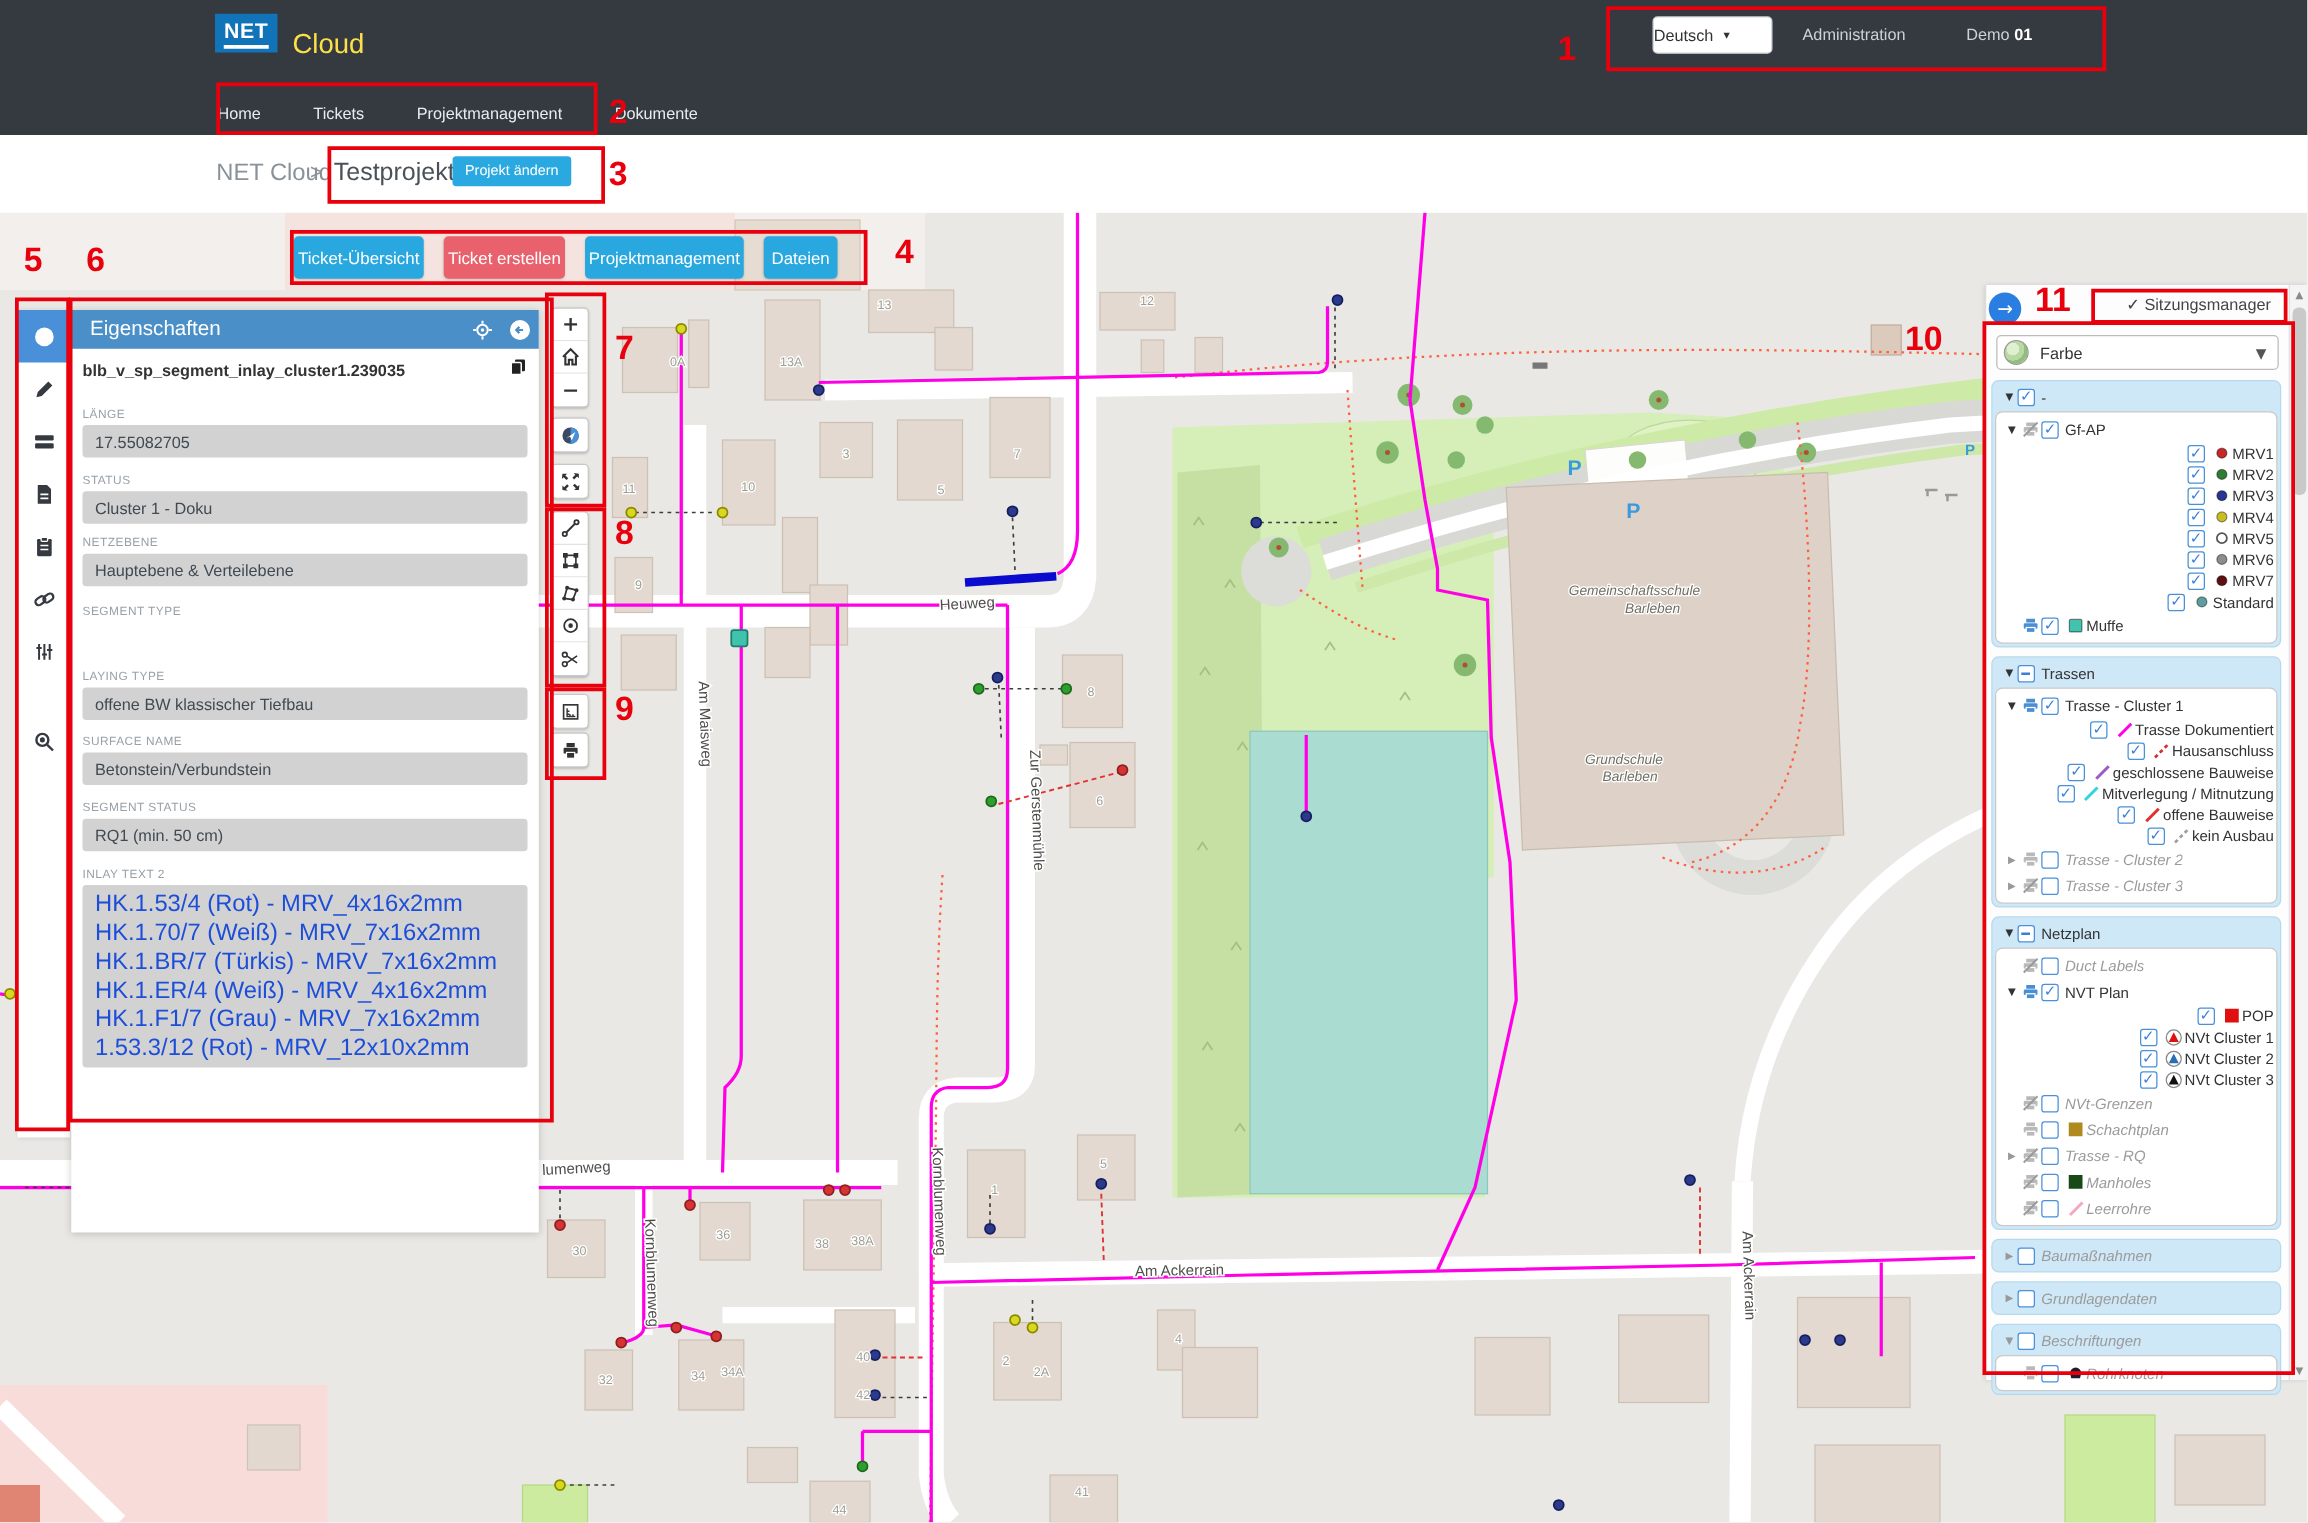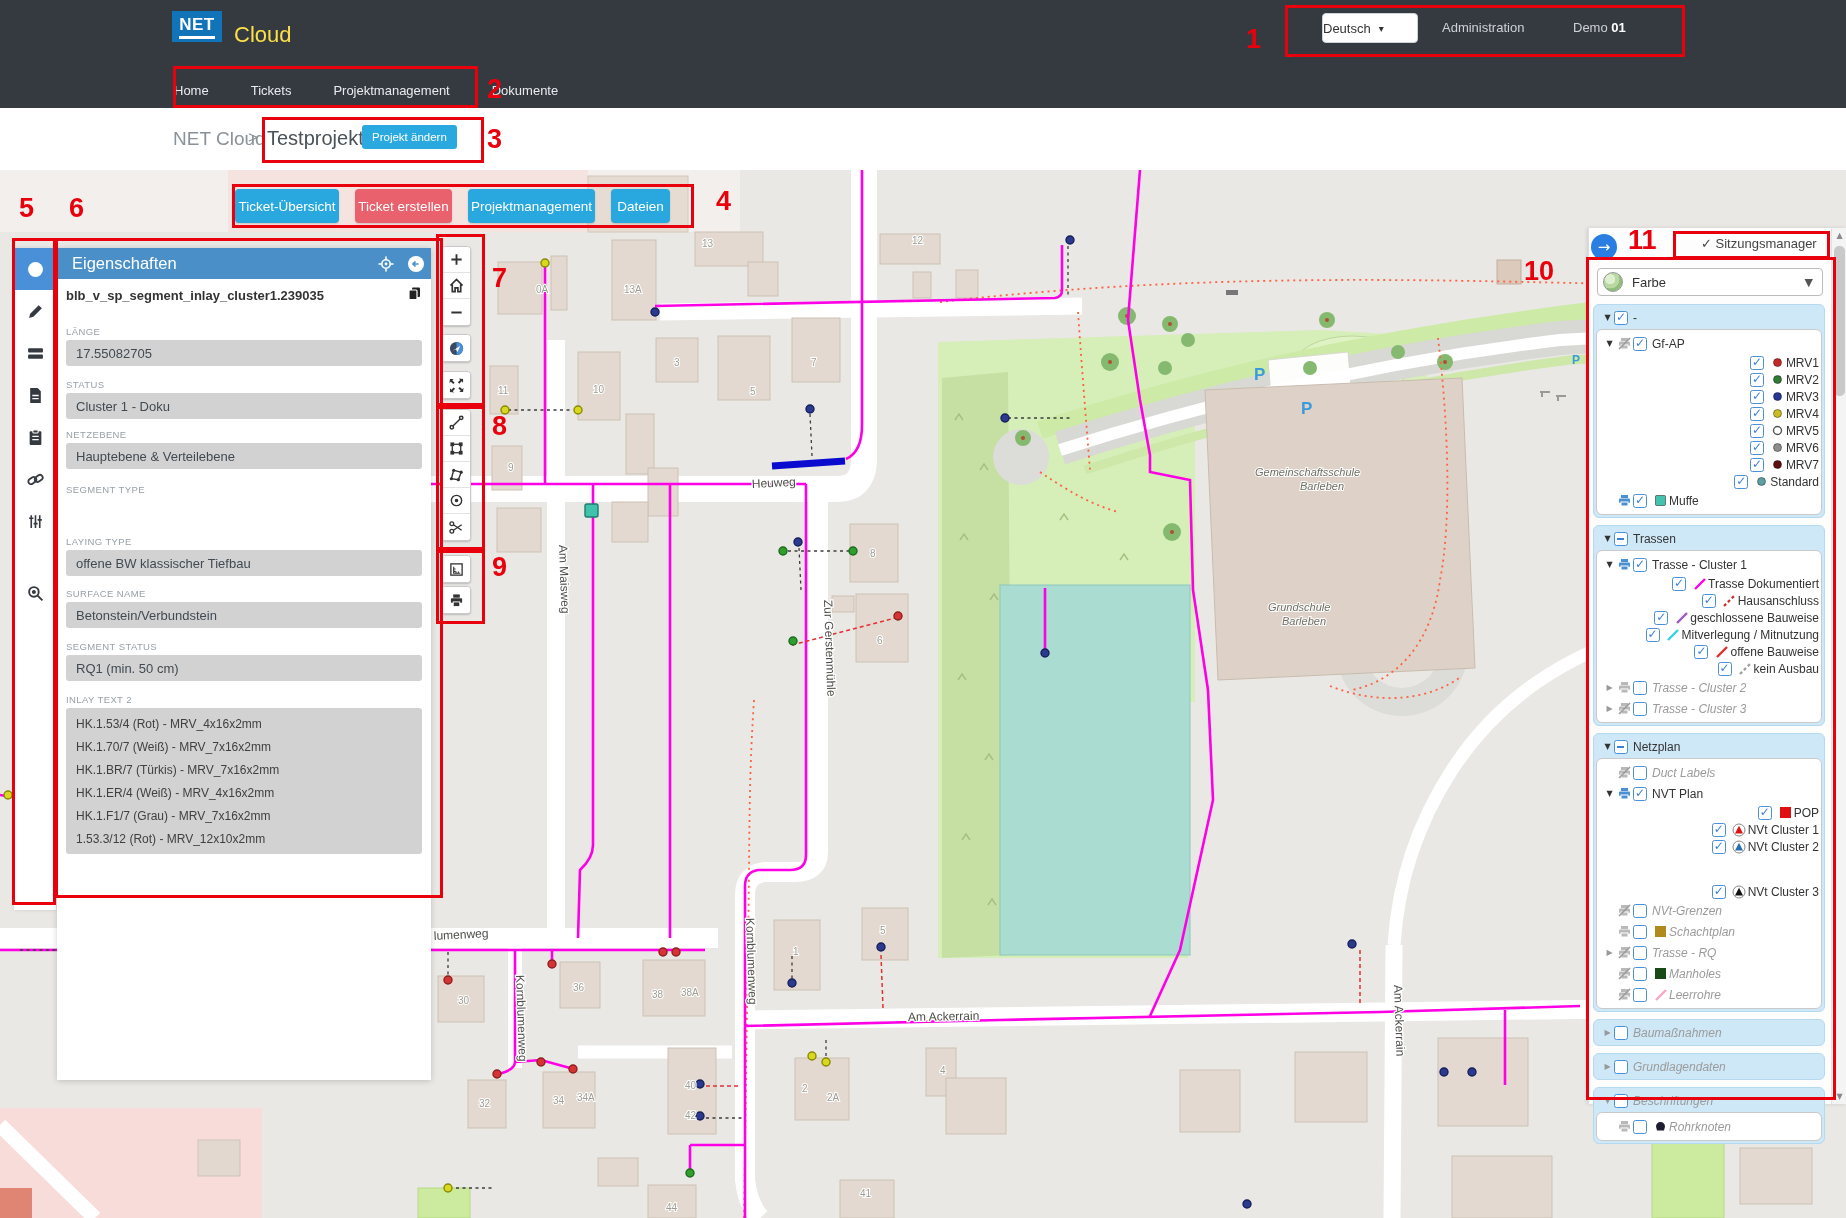--- a/index.html
+++ b/index.html
@@ -38,31 +38,31 @@
   text.parkP { font-weight:bold; fill:#3a9bdc; font-family:"Liberation Sans",sans-serif; }
 
   
   #toolbar-left { position:absolute; left:14px; top:248px; width:43px; height:662px; background:#fff; border-right:1px solid #e3e3e3; z-index:5; box-shadow:0 0 4px rgba(0,0,0,.12); }
   .ticon { width:43px; height:42px; display:flex; align-items:center; justify-content:center; color:#343a40; }
   .ticon.active { background:#4a90d9; color:#fff; height:42px; }
   .ticon svg { width:17px; height:17px; }
   .ticon.gap { margin-top:30px; }
 
   
-  #props { position:absolute; left:57px; top:248px; width:374px; height:832px; background:#fff; z-index:5; box-shadow:0 1px 6px rgba(0,0,0,.18); }
+  #props { position:absolute; left:57px; top:248px; width:374px; height:738px; background:#fff; z-index:5; box-shadow:0 1px 6px rgba(0,0,0,.18); }
   #props-header { position:absolute; left:0; top:0; width:374px; height:31px; background:#4a8fc7; color:#fff; display:flex; align-items:center; }
   #props-title { font-size:16.5px; margin-left:15px; font-weight:400; flex:1; }
   #props-header .hicon { width:30px; display:flex; justify-content:center; color:#fff; }
   #feature-row { position:absolute; left:9px; top:38px; width:356px; display:flex; align-items:center; }
   #feature-id { font-size:13px; font-weight:bold; color:#333; flex:1; }
   .field { position:absolute; left:9px; width:356px; }
   .field .flabel { font-size:9.5px; color:#97a0a8; letter-spacing:.4px; margin-bottom:3px; }
   .field .fvalue { height:26px; background:#d2d2d2; border-radius:3px; font-size:13px; color:#414a52; display:flex; align-items:center; padding-left:10px; }
   .field .fmulti { background:#d2d2d2; border-radius:3px; padding:4px 0; }
-  .field .fmulti .mrow { height:23px; font-size:12px; color:#404040; display:flex; align-items:center; padding-left:10px; }
+  .field .fmulti .mrow { height:23px; font-size:19px; color:#1d4ed8; display:flex; align-items:center; padding-left:10px; }
 
   
   .mapbtn-group { position:absolute; left:441px; width:30px; background:#fff; border:1px solid #c9c9c9; border-radius:4px; z-index:5; box-shadow:0 1px 2px rgba(0,0,0,.2); overflow:hidden; }
   .mapbtn { width:28px; height:26px; display:flex; align-items:center; justify-content:center; color:#333; border-bottom:1px solid #e3e3e3; background:#fff; }
   .mapbtn:last-child { border-bottom:none; }
   .mapbtn svg { width:15px; height:15px; }
 
   
   #layers { position:absolute; left:1588px; top:228px; width:258px; height:876px; background:#fdfdfd; border-left:1px solid #dcdcdc; z-index:5; box-shadow:-1px 0 4px rgba(0,0,0,.12); }
   #collapse-btn { position:absolute; left:2px; top:6px; width:26px; height:26px; border-radius:50%; background:#2a7de1; color:#fff; display:flex; align-items:center; justify-content:center; font-size:15px; font-family:"DejaVu Sans",sans-serif; }
@@ -893,21 +893,21 @@
             <div class="lrow sub" style="padding-left: 28px;">
               <span class="cb checked"></span>
               <span class="sw">
                 <svg width="14" height="14">
                   <circle cx="7" cy="7" r="6" fill="#fff" stroke="#888"></circle>
                   <path d="M7,2.8 L11,10.5 H3 z" fill="#2a6fb0"></path>
                 </svg>
               </span>
               <span class="llabel">NVt Cluster 2</span>
             </div>
-            <div class="lrow sub" style="padding-left: 28px; margin-top: 28px;">
+            <div class="lrow sub" style="padding-left: 28px;">
               <span class="cb checked"></span>
               <span class="sw">
                 <svg width="14" height="14">
                   <circle cx="7" cy="7" r="6" fill="#fff" stroke="#888"></circle>
                   <path d="M7,2.8 L11,10.5 H3 z" fill="#111111"></path>
                 </svg>
               </span>
               <span class="llabel">NVt Cluster 3</span>
             </div>
             <div class="lrow top" style="padding-left: 4px;">

